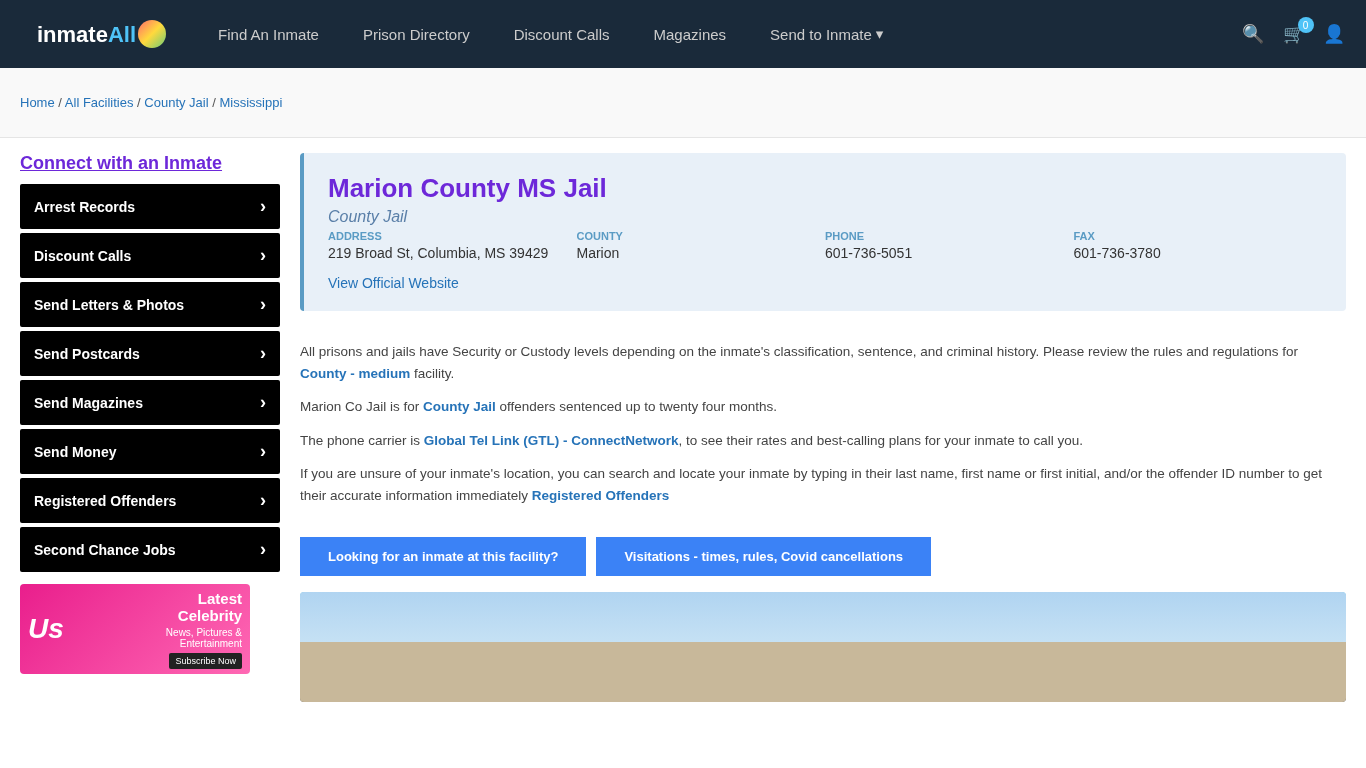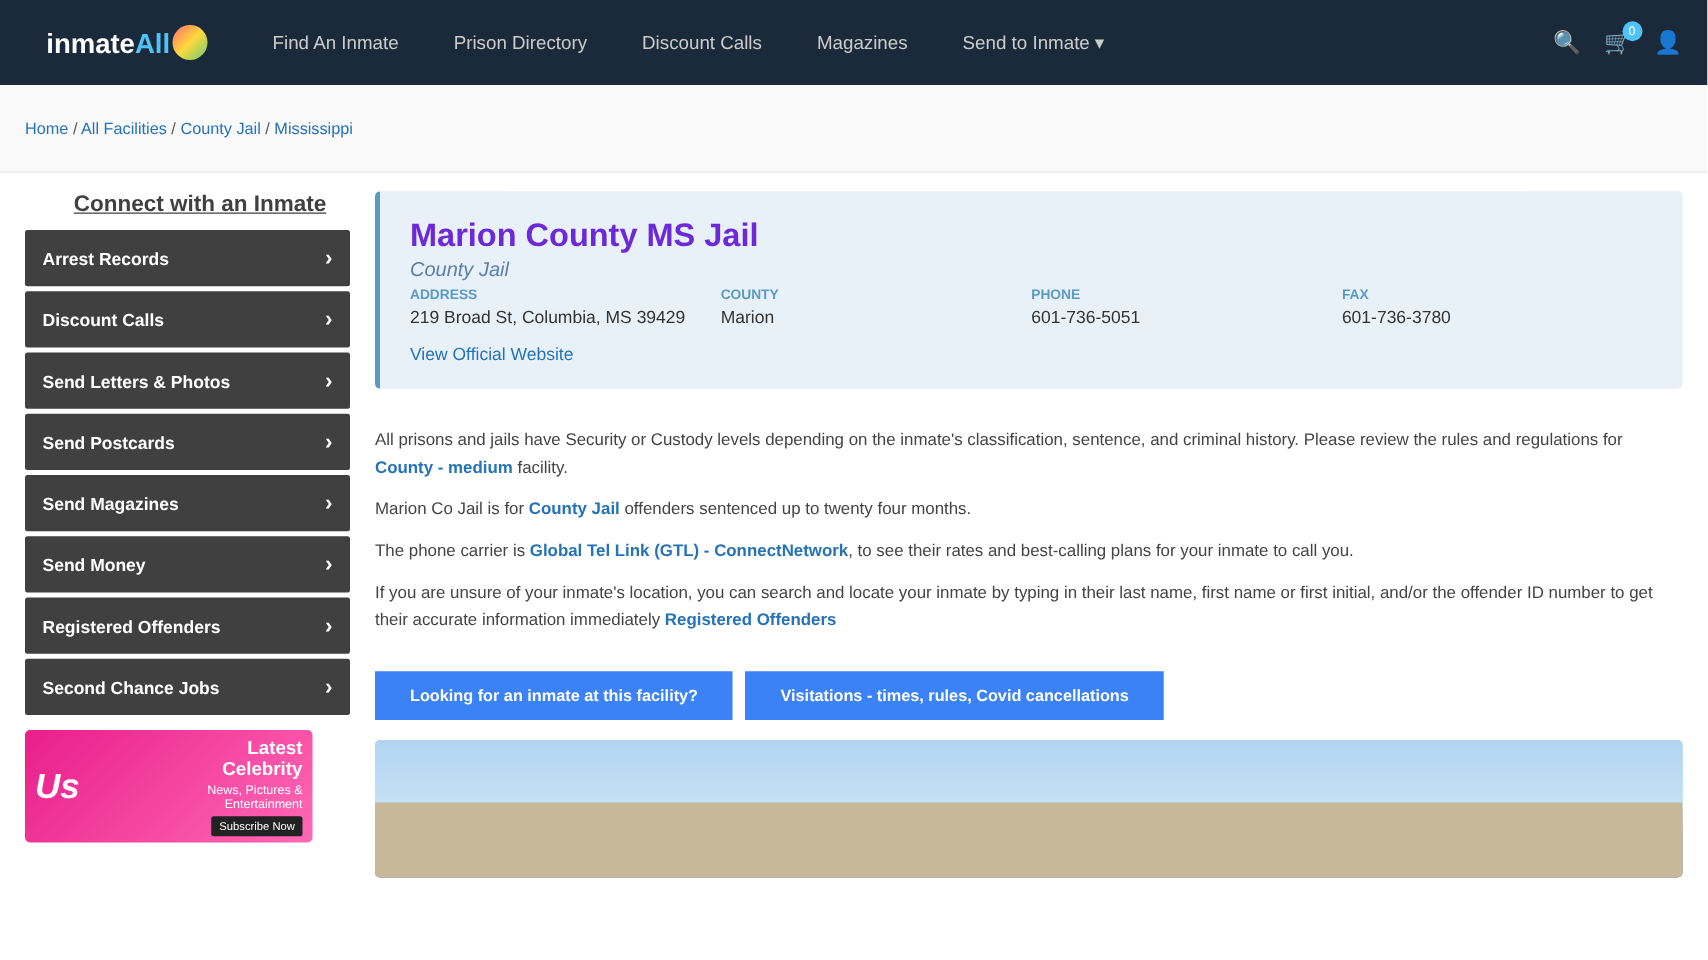--- a/index.html
+++ b/index.html
@@ -106,28 +106,27 @@
     
     .sidebar {
       width: 260px;
       flex-shrink: 0;
     }
     .sidebar-title {
       font-size: 18px;
       font-weight: bold;
       text-decoration: underline;
       margin-bottom: 10px;
-      color: #404040;
-      margin-left: 39px;
+      color: #6d28d9;
     }
     .sidebar-btn {
       display: flex;
       align-items: center;
       justify-content: space-between;
-      background: #404040;
+      background: #000000;
       color: #fff;
       padding: 12px 14px;
       margin-bottom: 4px;
       cursor: pointer;
       border: none;
       width: 100%;
       text-align: left;
       font-size: 14px;
       font-weight: bold;
       border-radius: 2px;

